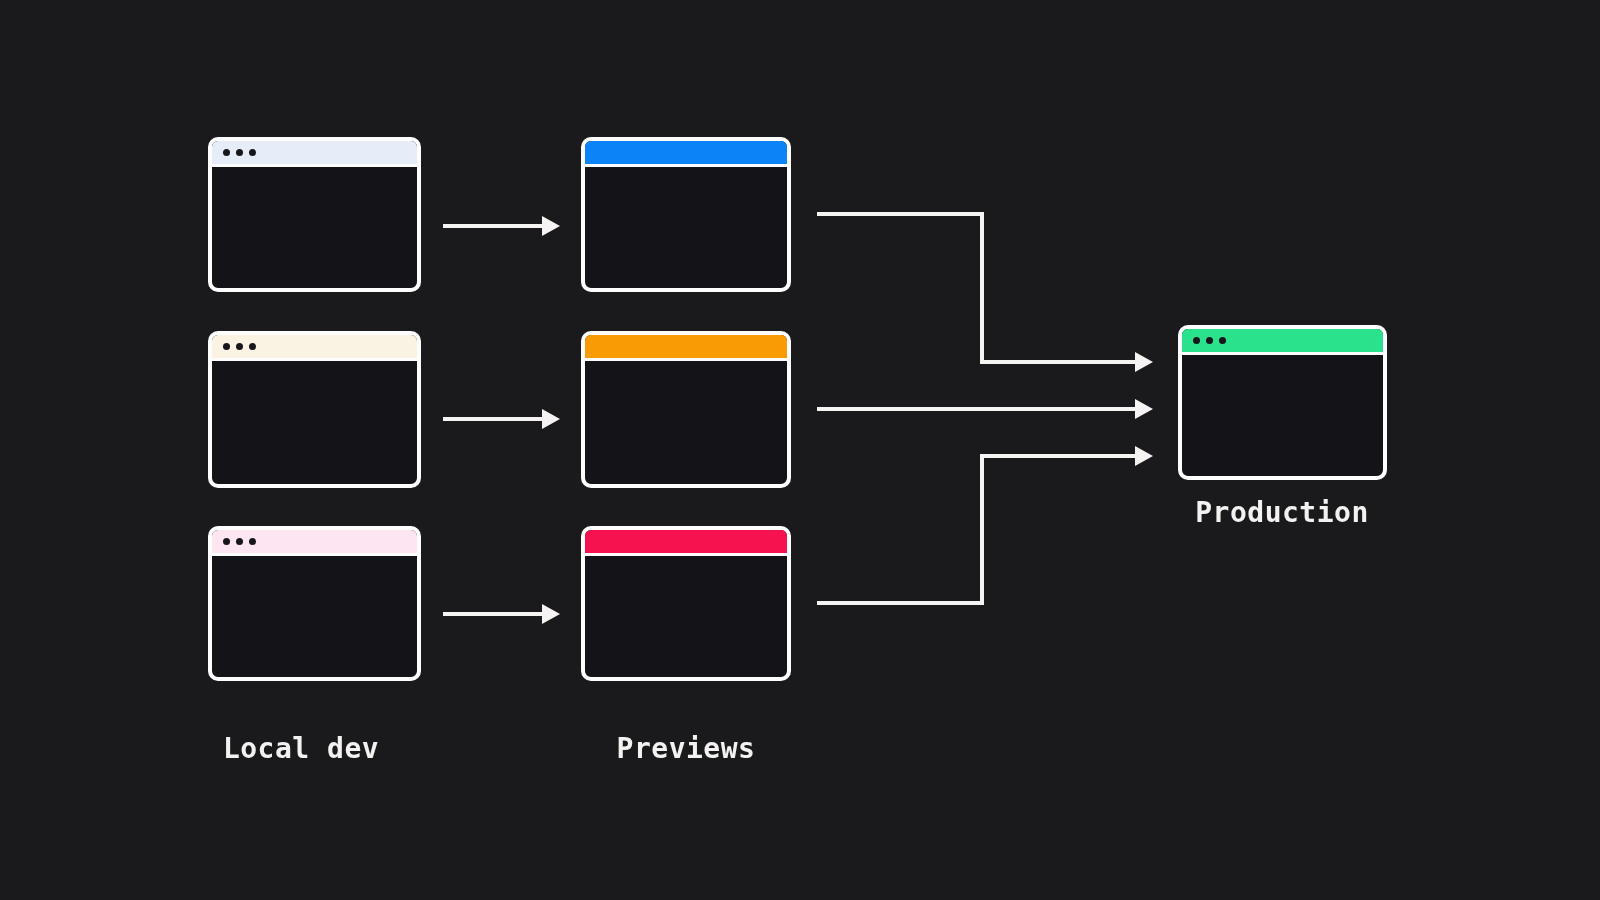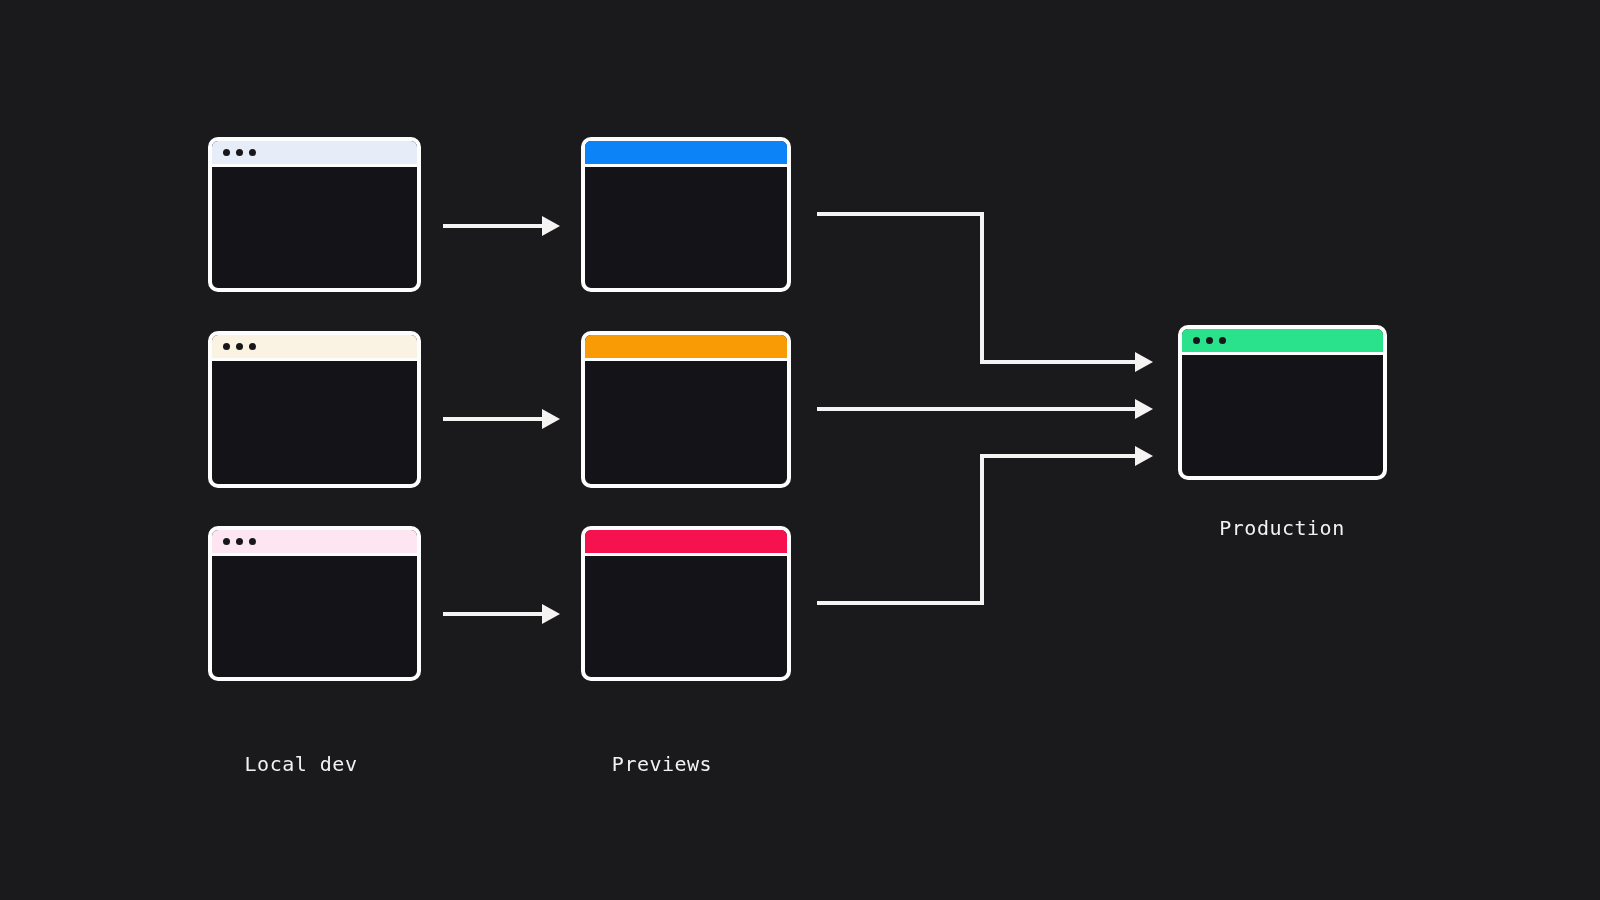--- a/index.html
+++ b/index.html
@@ -62,28 +62,27 @@
     stroke-width: 4;
     stroke-linejoin: miter;
   }
   #arrows polygon { fill: var(--arrow, #f5f4f2); }
 
   
   .col-label {
     position: absolute;
     transform: translateX(-50%);
     color: var(--text, #f3f2f0);
-    font-size: 20px;
-    font-weight: 400;
+    font-size: 28px;
+    font-weight: 700;
     letter-spacing: 0.5px;
     white-space: nowrap;
-    margin-top: 20px;
   }
   #label-local-dev  { left: 301px;  top: 732px; }
-  #label-previews   { left: 662px;  top: 732px; }
+  #label-previews   { left: 686px;  top: 732px; }
   #label-production { left: 1282px; top: 496px; }
 </style>
 </head>
 <body>
 
 <div id="stage" style="--bg: #1a191c; --win-body: #141318; --win-border: #fdfdfd; --dot: #17161a; --arrow: #f5f4f2; --text: #f3f2f0;">
 
   <svg id="arrows" viewBox="0 0 1600 900" xmlns="http://www.w3.org/2000/svg">
 
     <path d="M443 226 H542"></path>

